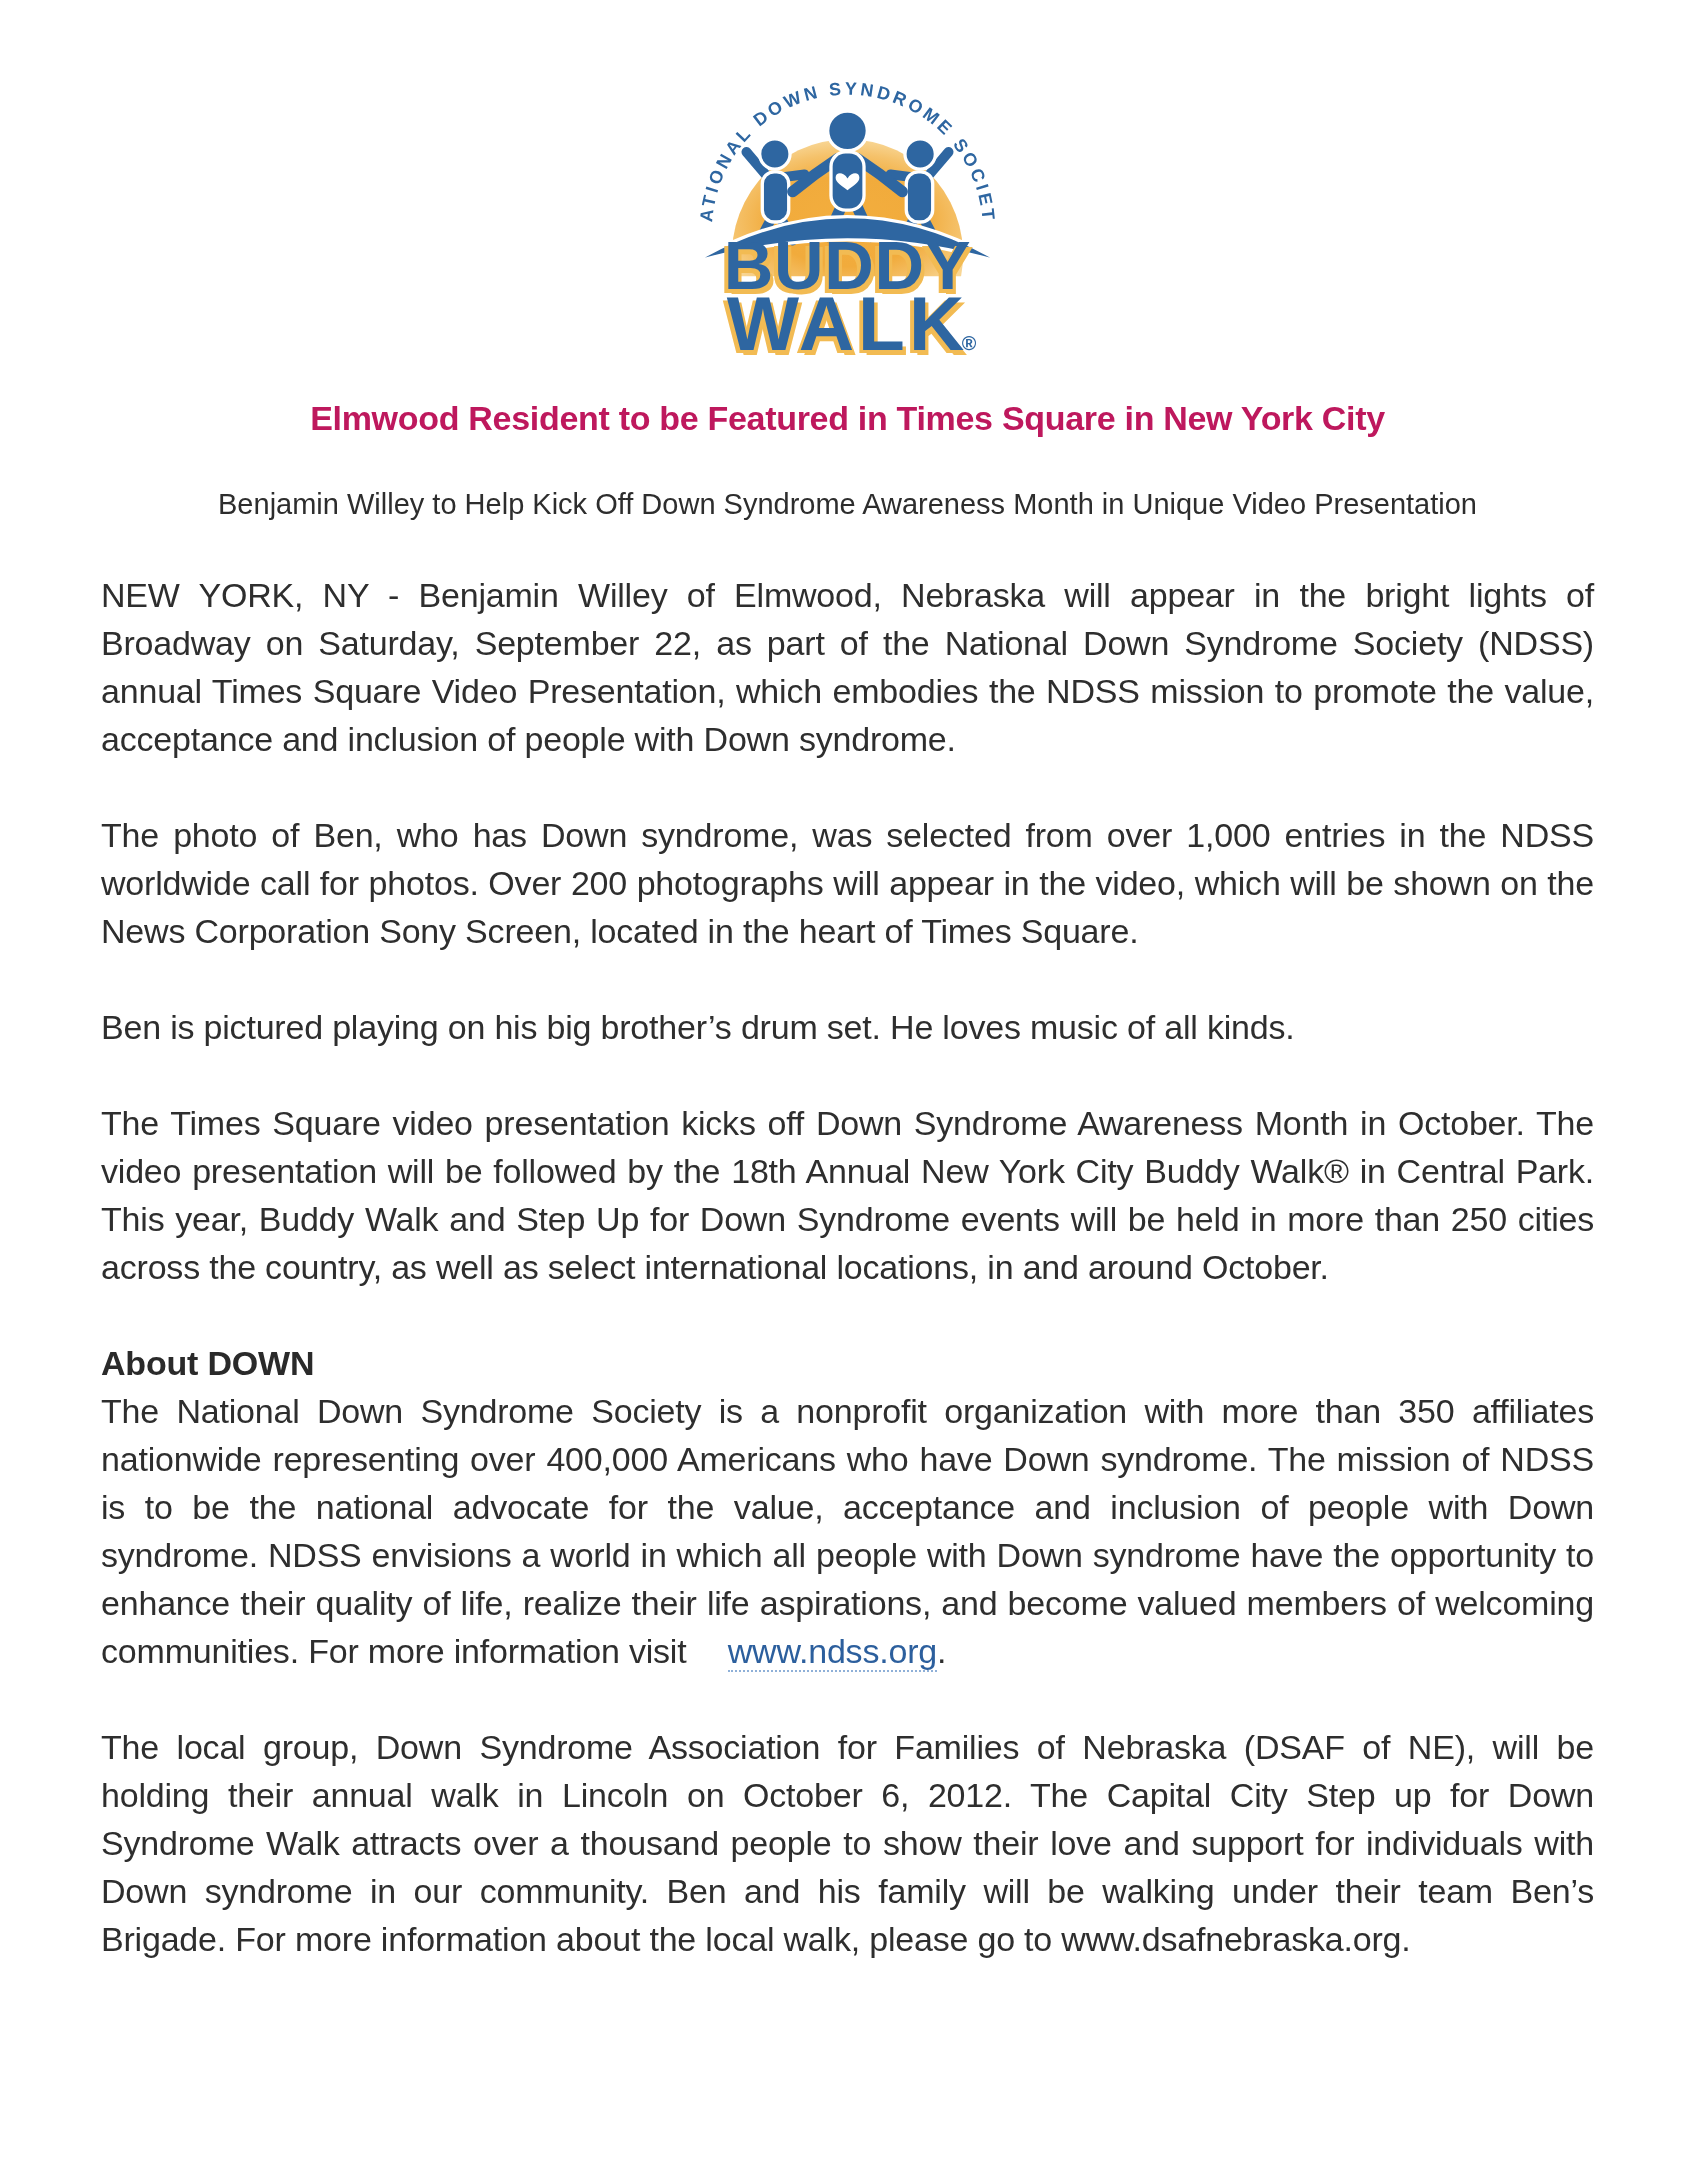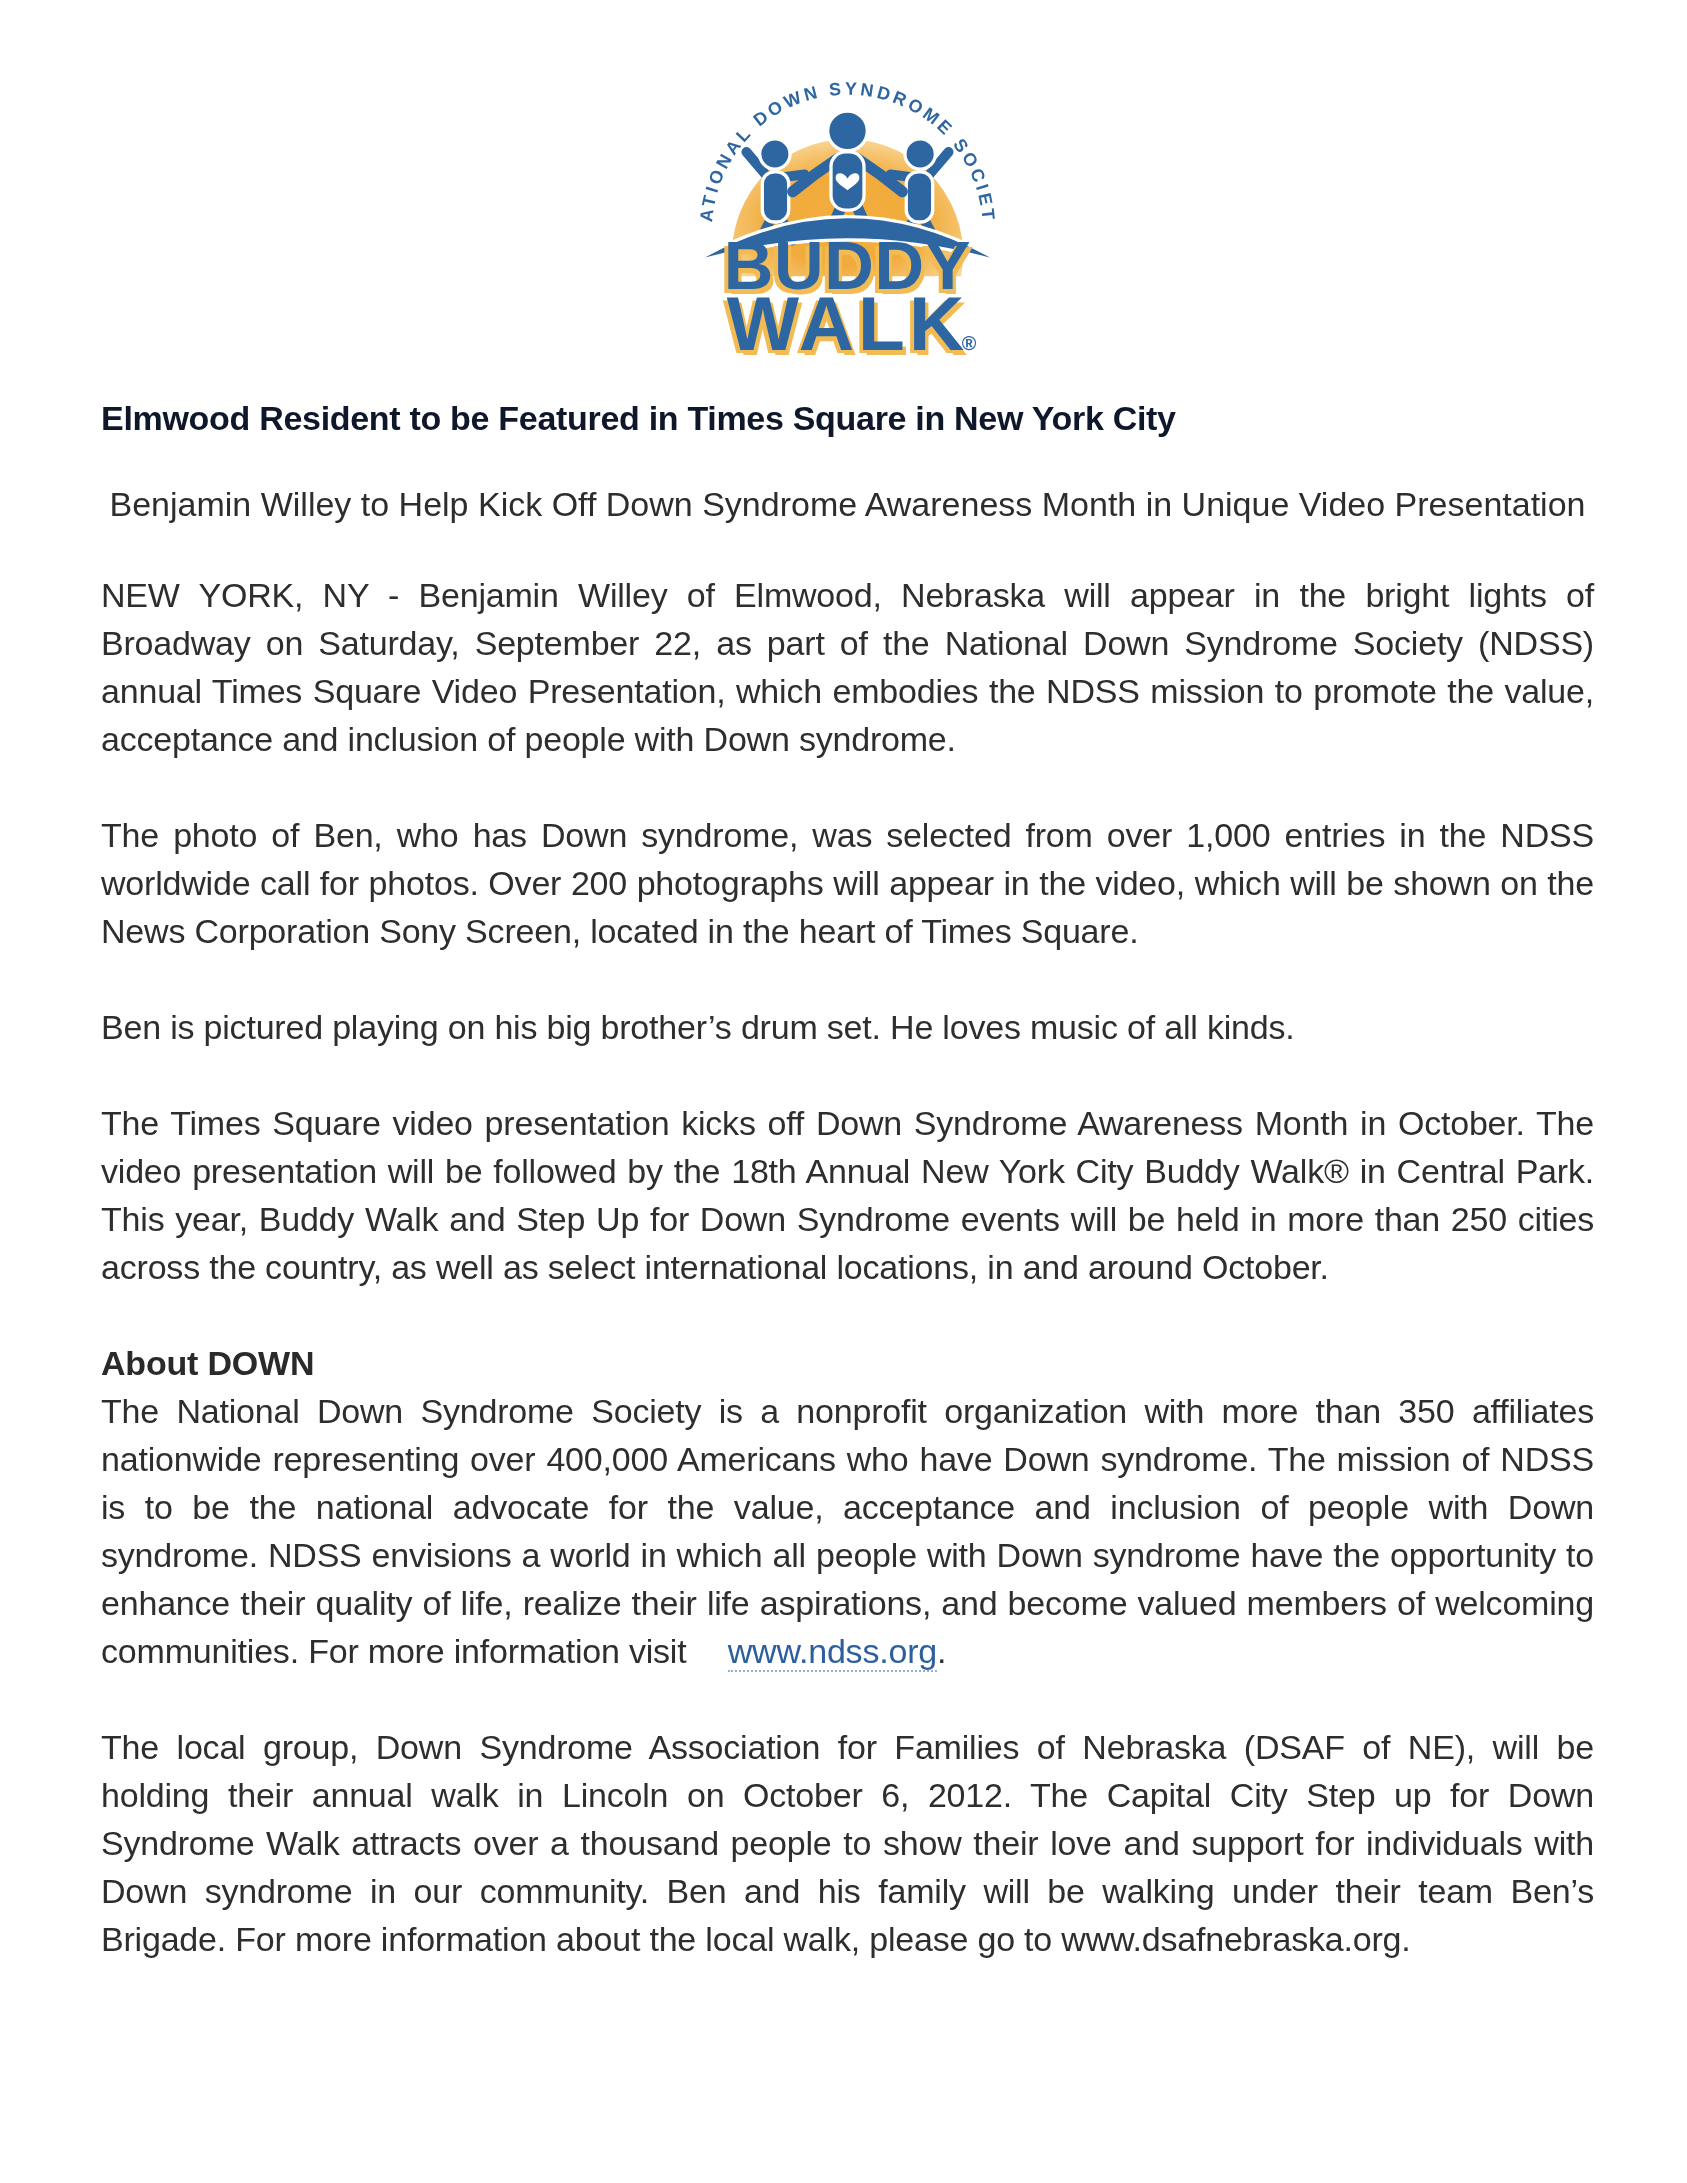--- a/index.html
+++ b/index.html
@@ -46,30 +46,31 @@
   .buddy { font-size: 104px; letter-spacing: 1px; }
   .walk  { font-size: 116px; letter-spacing: 6px; }
   .regmark {
     font-family: "Liberation Sans", sans-serif;
     font-size: 30px;
     font-weight: bold;
     fill: #2e66a1;
   }
   h1.headline {
     margin: 36px 0 0 0;
+    text-align: center;
     font-size: 34px;
     line-height: 41px;
     font-weight: bold;
-    color: #0f172a;
+    color: #be185d;
     letter-spacing: -0.3px;
   }
   .subhead {
     margin-top: 46px;
     text-align: center;
-    font-size: 34px;
+    font-size: 29px;
     line-height: 38px;
     font-weight: normal;
     color: #2d2d2d;
   }
   p.body {
     margin: 48px 0 0 0;
     font-size: 34px;
     line-height: 48px;
     text-align: justify;
     letter-spacing: -0.2px;

